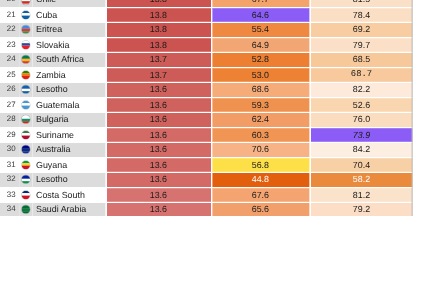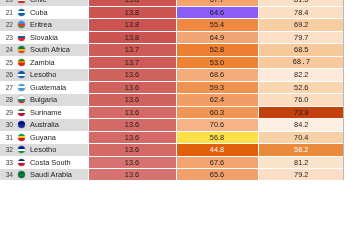--- a/index.html
+++ b/index.html
@@ -189,21 +189,21 @@
           <td class="val" style="background: rgb(208, 98, 94);">13.6</td>
           <td class="val" style="background: rgb(242, 157, 102);">62.4</td>
           <td class="val" style="background: rgb(250, 220, 190);">76.0</td>
         </tr>
         <tr class="data-row even">
           <td class="rank">29</td>
           <td class="flag"><span class="flag-dot"><i style="background: rgb(55, 126, 63); top: 0px; height: 2.33333px;"></i><i style="background: rgb(255, 255, 255); top: 2.33333px; height: 2.33333px;"></i><i style="background: rgb(180, 10, 45); top: 4.66667px; height: 2.33333px;"></i></span></td>
           <td class="name">Suriname</td>
           <td class="val" style="background: rgb(211, 106, 102);">13.6</td>
           <td class="val" style="background: rgb(240, 149, 84);">60.3</td>
-          <td class="val" style="background: #c2410c; font-style: italic;">73.9</td>
+          <td class="val" style="background: #8b5cf6; font-style: italic;">73.9</td>
         </tr>
         <tr class="data-row odd">
           <td class="rank">30</td>
           <td class="flag"><span class="flag-dot"><i style="background: rgb(0, 0, 139); top: 0px; height: 2.33333px;"></i><i style="background: rgb(11, 46, 122); top: 2.33333px; height: 2.33333px;"></i><i style="background: rgb(18, 48, 156); top: 4.66667px; height: 2.33333px;"></i></span></td>
           <td class="name">Australia</td>
           <td class="val" style="background: rgb(211, 106, 102);">13.6</td>
           <td class="val" style="background: rgb(247, 178, 134); margin-left: 42px;">70.6</td>
           <td class="val" style="background: rgb(253, 238, 226);">84.2</td>
         </tr>
         <tr class="data-row even">

